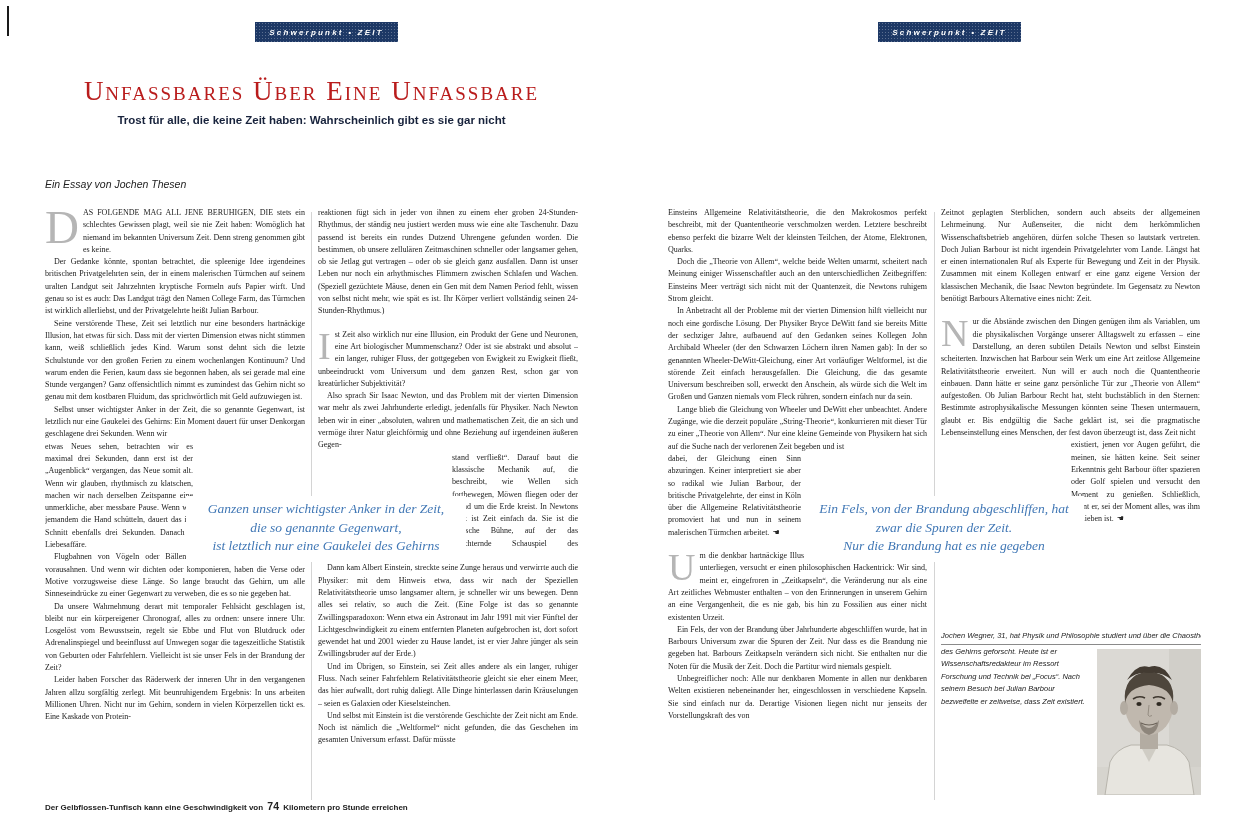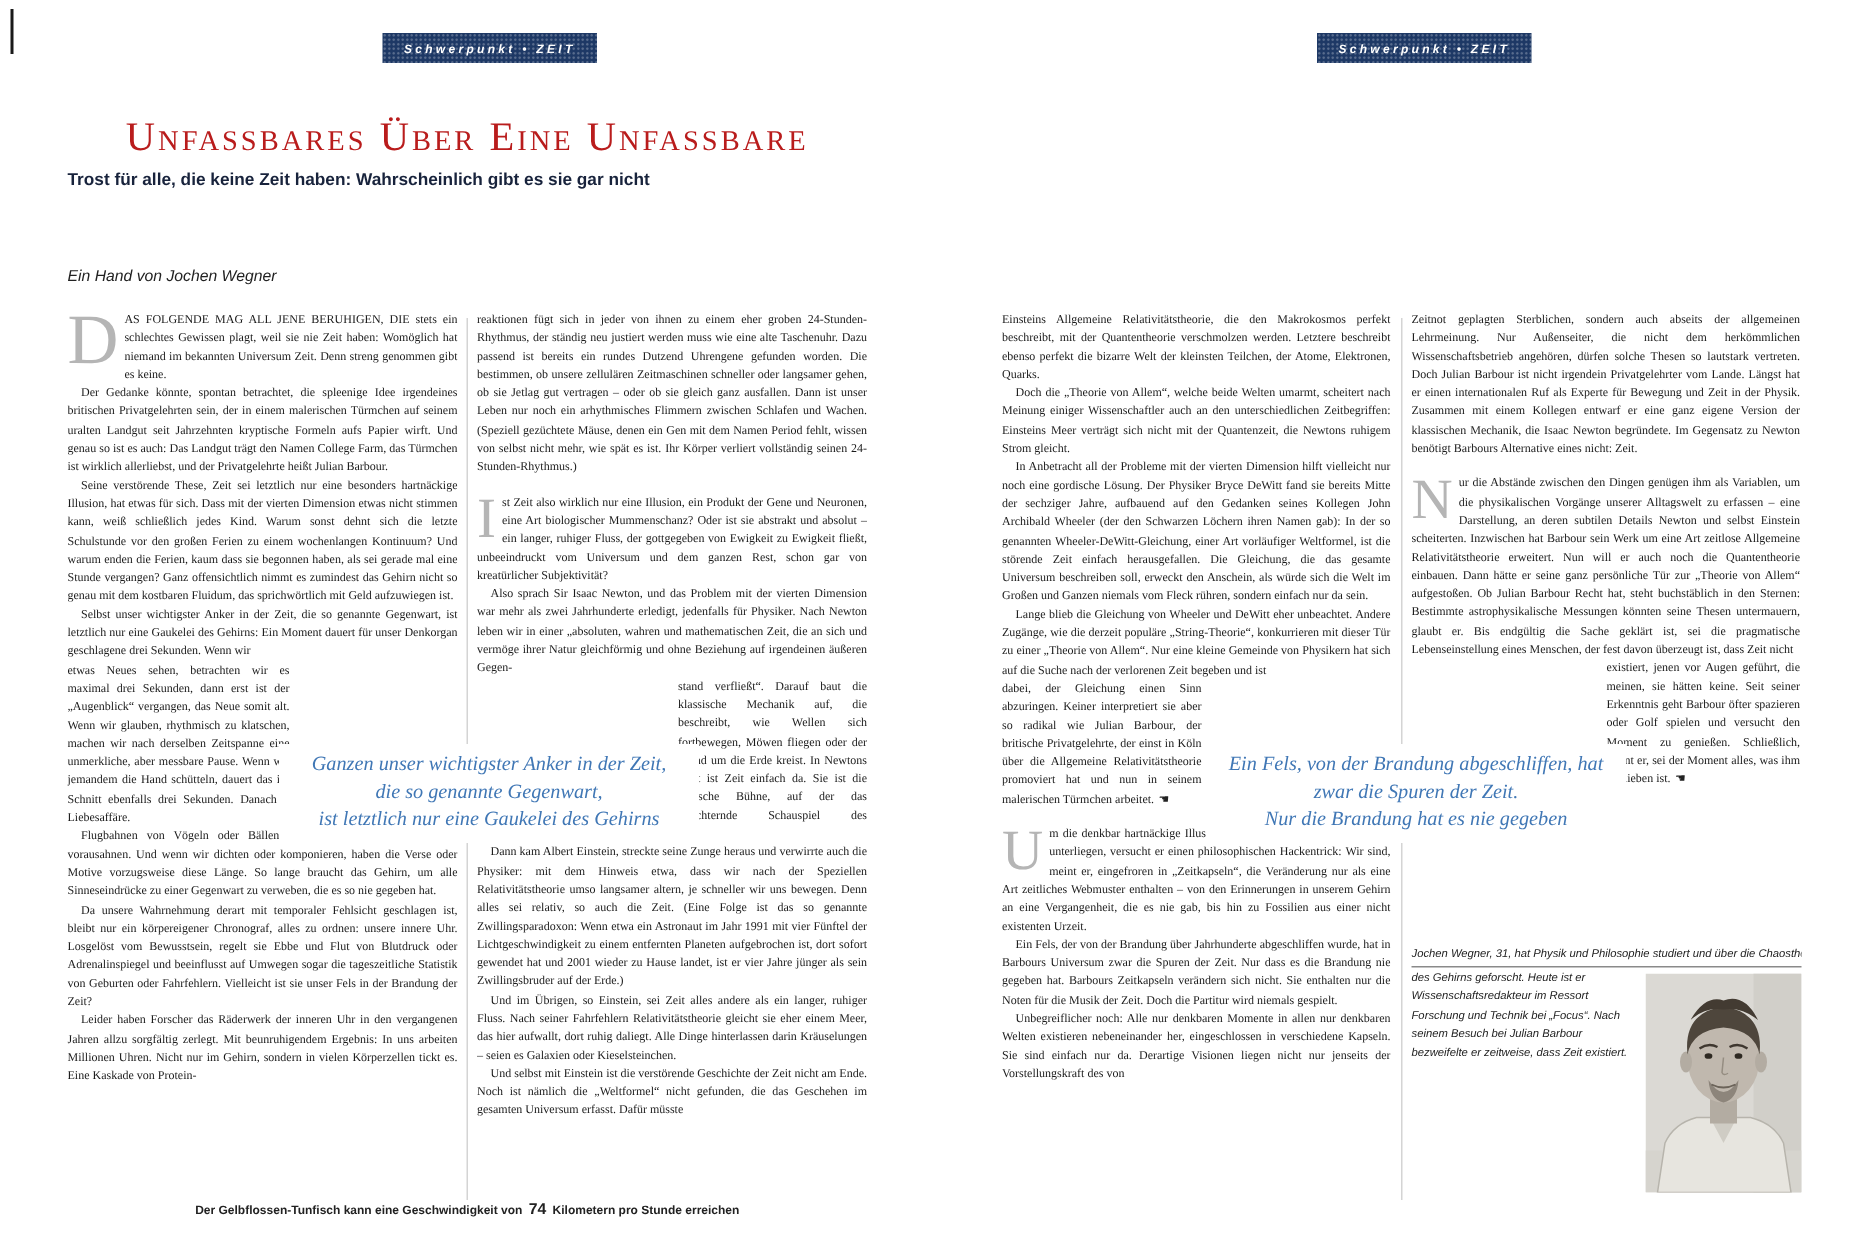--- a/index.html
+++ b/index.html
@@ -9,21 +9,21 @@
 
   .badge{position:absolute;top:22px;width:143px;height:20px;background:#1d3865;
          background-image:radial-gradient(rgba(255,255,255,.28) .6px,transparent .95px);
          background-size:3px 3px;display:flex;align-items:center;justify-content:center;}
   .badge span{color:#fff;font-family:"Liberation Sans",sans-serif;font-size:8px;font-weight:bold;letter-spacing:2.2px;white-space:nowrap;font-style:italic;}
   .badge-left{left:255px}.badge-right{left:878px}
 
   .title{position:absolute;left:45px;top:74px;width:533px;margin:0;text-align:center;
          font-variant:small-caps;font-weight:normal;font-size:27px;line-height:34px;
          letter-spacing:2px;color:#b91c1c;}
-  .subtitle{position:absolute;left:45px;top:114px;width:533px;text-align:left;
+  .subtitle{position:absolute;left:45px;top:114px;width:533px;text-align:center;
             font-family:"Liberation Sans",sans-serif;font-weight:bold;font-size:11.5px;color:#18233c;}
   .byline{position:absolute;left:45px;top:178px;font-style:italic;font-size:10.5px;color:#222;
           font-family:"Liberation Sans",sans-serif;}
 
   .colrule{position:absolute;top:212px;height:588px;width:1px;background:#d4d4d4;z-index:0;}
   .rule-l{left:311px}.rule-r{left:934px}
 
   .col{position:absolute;top:207px;width:260px;height:598px;overflow:hidden;z-index:1;}
   .col-l1{left:45px}.col-l2{left:318px}
   .col-r1{left:668px;width:259px}.col-r2{left:941px;width:259px}
@@ -36,21 +36,21 @@
   .spacer{display:block}
   .sp-r{float:right}
   .sp-l{float:left}
   .endmark{font-family:"DejaVu Sans",sans-serif;font-size:8px;margin-left:3px;color:#222;}
 
   .pullquote{position:absolute;top:496px;width:280px;background:#fff;z-index:2;padding:4px 0 6px;}
   .pq-l{left:186px}.pq-r{left:804px}
   .pq-line{margin:0;text-align:center;font-style:italic;font-size:13.5px;line-height:18.5px;color:#4077b5;}
 
   .footer{position:absolute;top:800px;font-family:"Liberation Sans",sans-serif;font-weight:bold;
-          font-size:8px;color:#222;text-align:center;}
+          font-size:8px;color:#222;}
   .footer-l{left:45px;width:533px}.footer-r{left:668px;width:532px}
   .pagenum{font-size:10.5px;padding:0 2px;}
 
   .caption-block{position:absolute;left:941px;top:630px;width:260px;z-index:1;
                  font-family:"Liberation Sans",sans-serif;font-style:italic;
                  font-size:7.5px;line-height:12.5px;color:#222;}
   .cap-line1{display:block;border-bottom:1px solid #8a8a8a;padding-bottom:1px;white-space:nowrap;overflow:hidden;}
   .cap-body{display:block;margin-top:1px;}
   .photo{float:right;width:104px;height:146px;margin:3px 0 0 8px;}
   .photo svg{display:block;width:100%;height:100%;}
@@ -63,21 +63,21 @@
 
   <div class="badge badge-left">
     <span>Schwerpunkt • ZEIT</span>
   </div>
   <div class="badge badge-right">
     <span>Schwerpunkt • ZEIT</span>
   </div>
 
   <h1 class="title">Unfassbares Über Eine Unfassbare</h1>
   <div class="subtitle">Trost für alle, die keine Zeit haben: Wahrscheinlich gibt es sie gar nicht</div>
-  <div class="byline">Ein Hand von Jochen Wegner</div>
+  <div class="byline">Ein Essay von Jochen Thesen</div>
 
   <div class="colrule rule-l"></div>
   <div class="colrule rule-r"></div>
 
   <div class="col col-l1">
       <p class="para"><span class="dropcap big">D</span>AS FOLGENDE MAG ALL JENE BERUHIGEN, DIE stets ein schlechtes Gewissen plagt, weil sie nie Zeit haben: Womöglich hat niemand im bekannten Universum Zeit. Denn streng genommen gibt es keine.</p>
       <p class="para indent">Der Gedanke könnte, spontan betrachtet, die spleenige Idee irgendeines britischen Privatgelehrten sein, der in einem malerischen Türmchen auf seinem uralten Landgut seit Jahrzehnten kryptische Formeln aufs Papier wirft. Und genau so ist es auch: Das Landgut trägt den Namen College Farm, das Türmchen ist wirklich allerliebst, und der Privatgelehrte heißt Julian Barbour.</p>
       <p class="para indent">Seine verstörende These, Zeit sei letztlich nur eine besonders hartnäckige Illusion, hat etwas für sich. Dass mit der vierten Dimension etwas nicht stimmen kann, weiß schließlich jedes Kind. Warum sonst dehnt sich die letzte Schulstunde vor den großen Ferien zu einem wochenlangen Kontinuum? Und warum enden die Ferien, kaum dass sie begonnen haben, als sei gerade mal eine Stunde vergangen? Ganz offensichtlich nimmt es zumindest das Gehirn nicht so genau mit dem kostbaren Fluidum, das sprichwörtlich mit Geld aufzuwiegen ist.</p>
       <p class="para indent">Selbst unser wichtigster Anker in der Zeit, die so genannte Gegenwart, ist letztlich nur eine Gaukelei des Gehirns: Ein Moment dauert für unser Denkorgan geschlagene drei Sekunden. Wenn wir</p>
       <p class="para"><span class="spacer sp-r" style="width: 112px; height: 82px;"></span>etwas Neues sehen, betrachten wir es maximal drei Sekunden, dann erst ist der „Augenblick“ vergangen, das Neue somit alt. Wenn wir glauben, rhythmisch zu klatschen, machen wir nach derselben Zeitspanne eine unmerkliche, aber messbare Pause. Wenn wir jemandem die Hand schütteln, dauert das im Schnitt ebenfalls drei Sekunden. Danach wird es uns peinlich – oder eine Liebesaffäre.</p>

